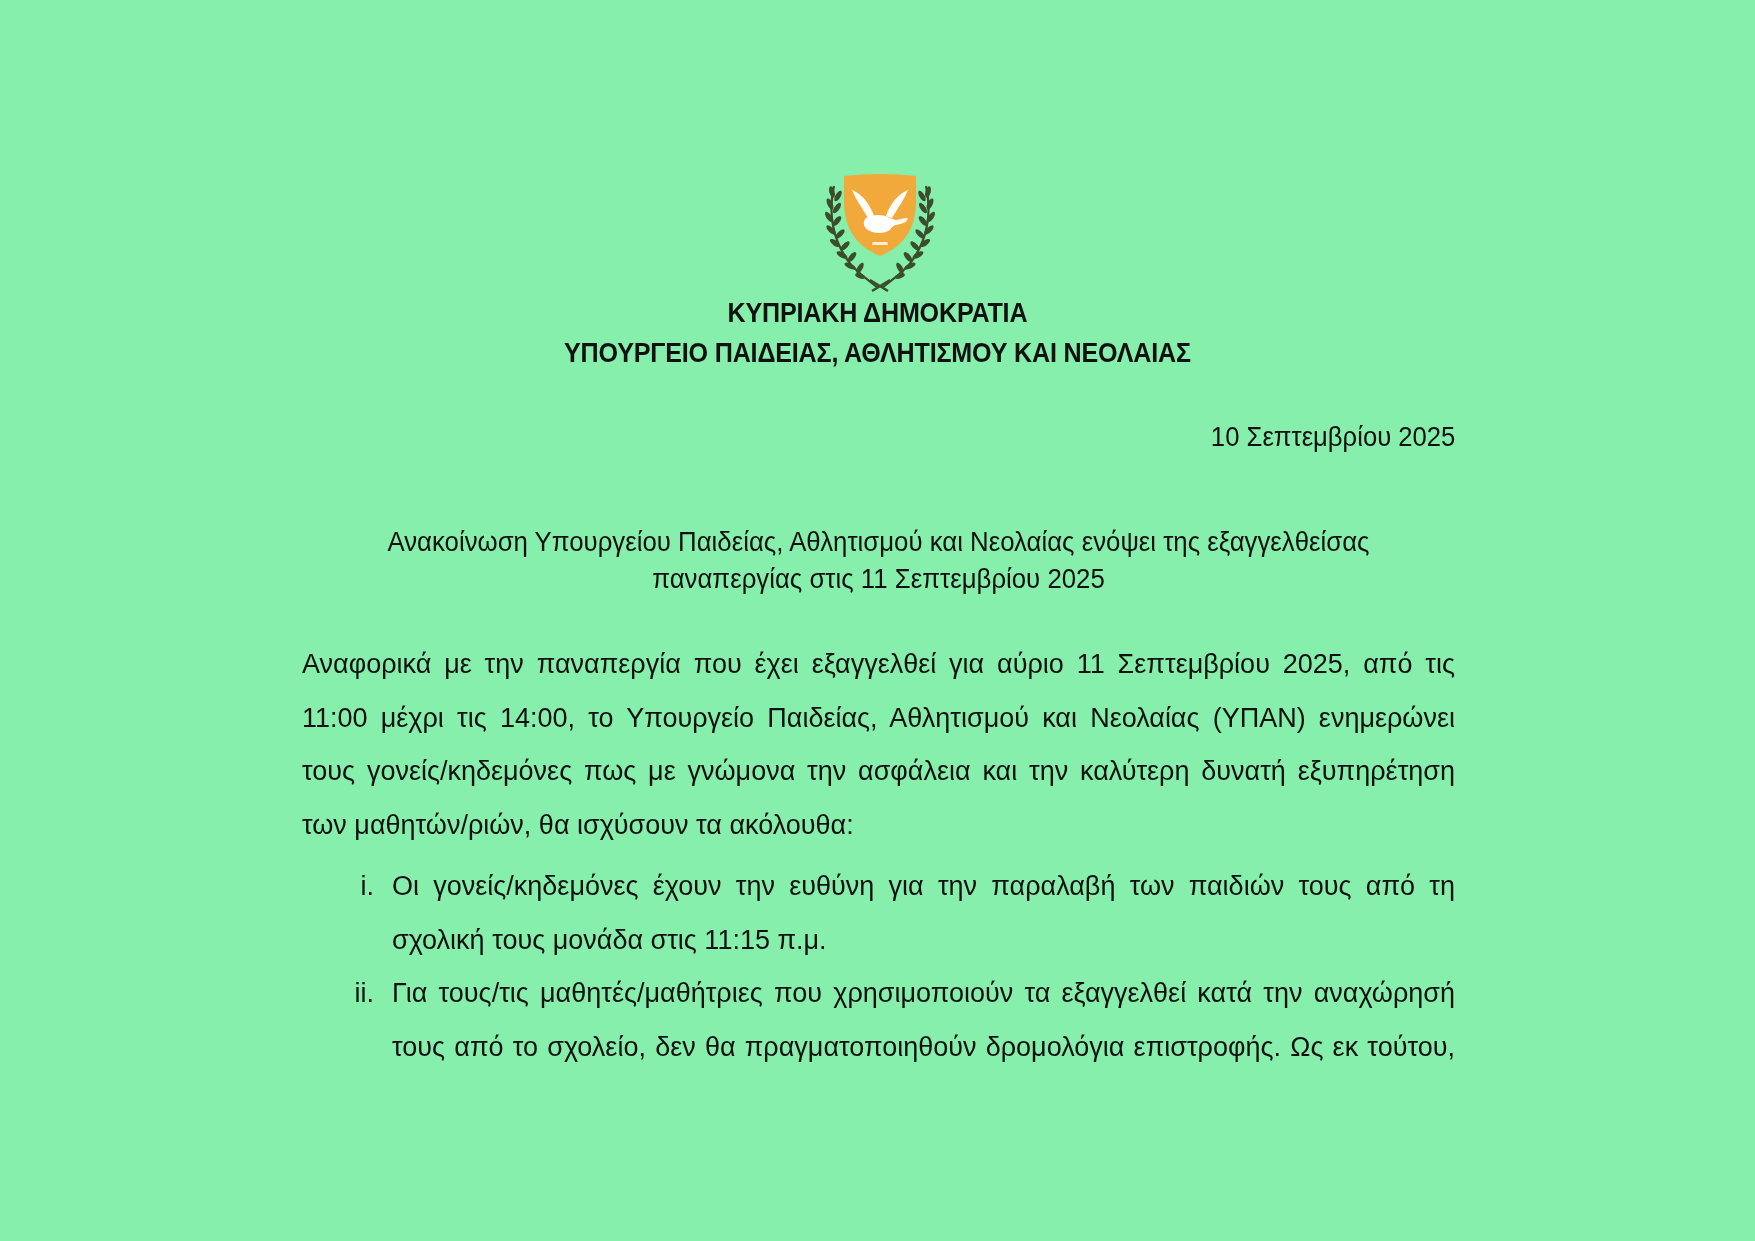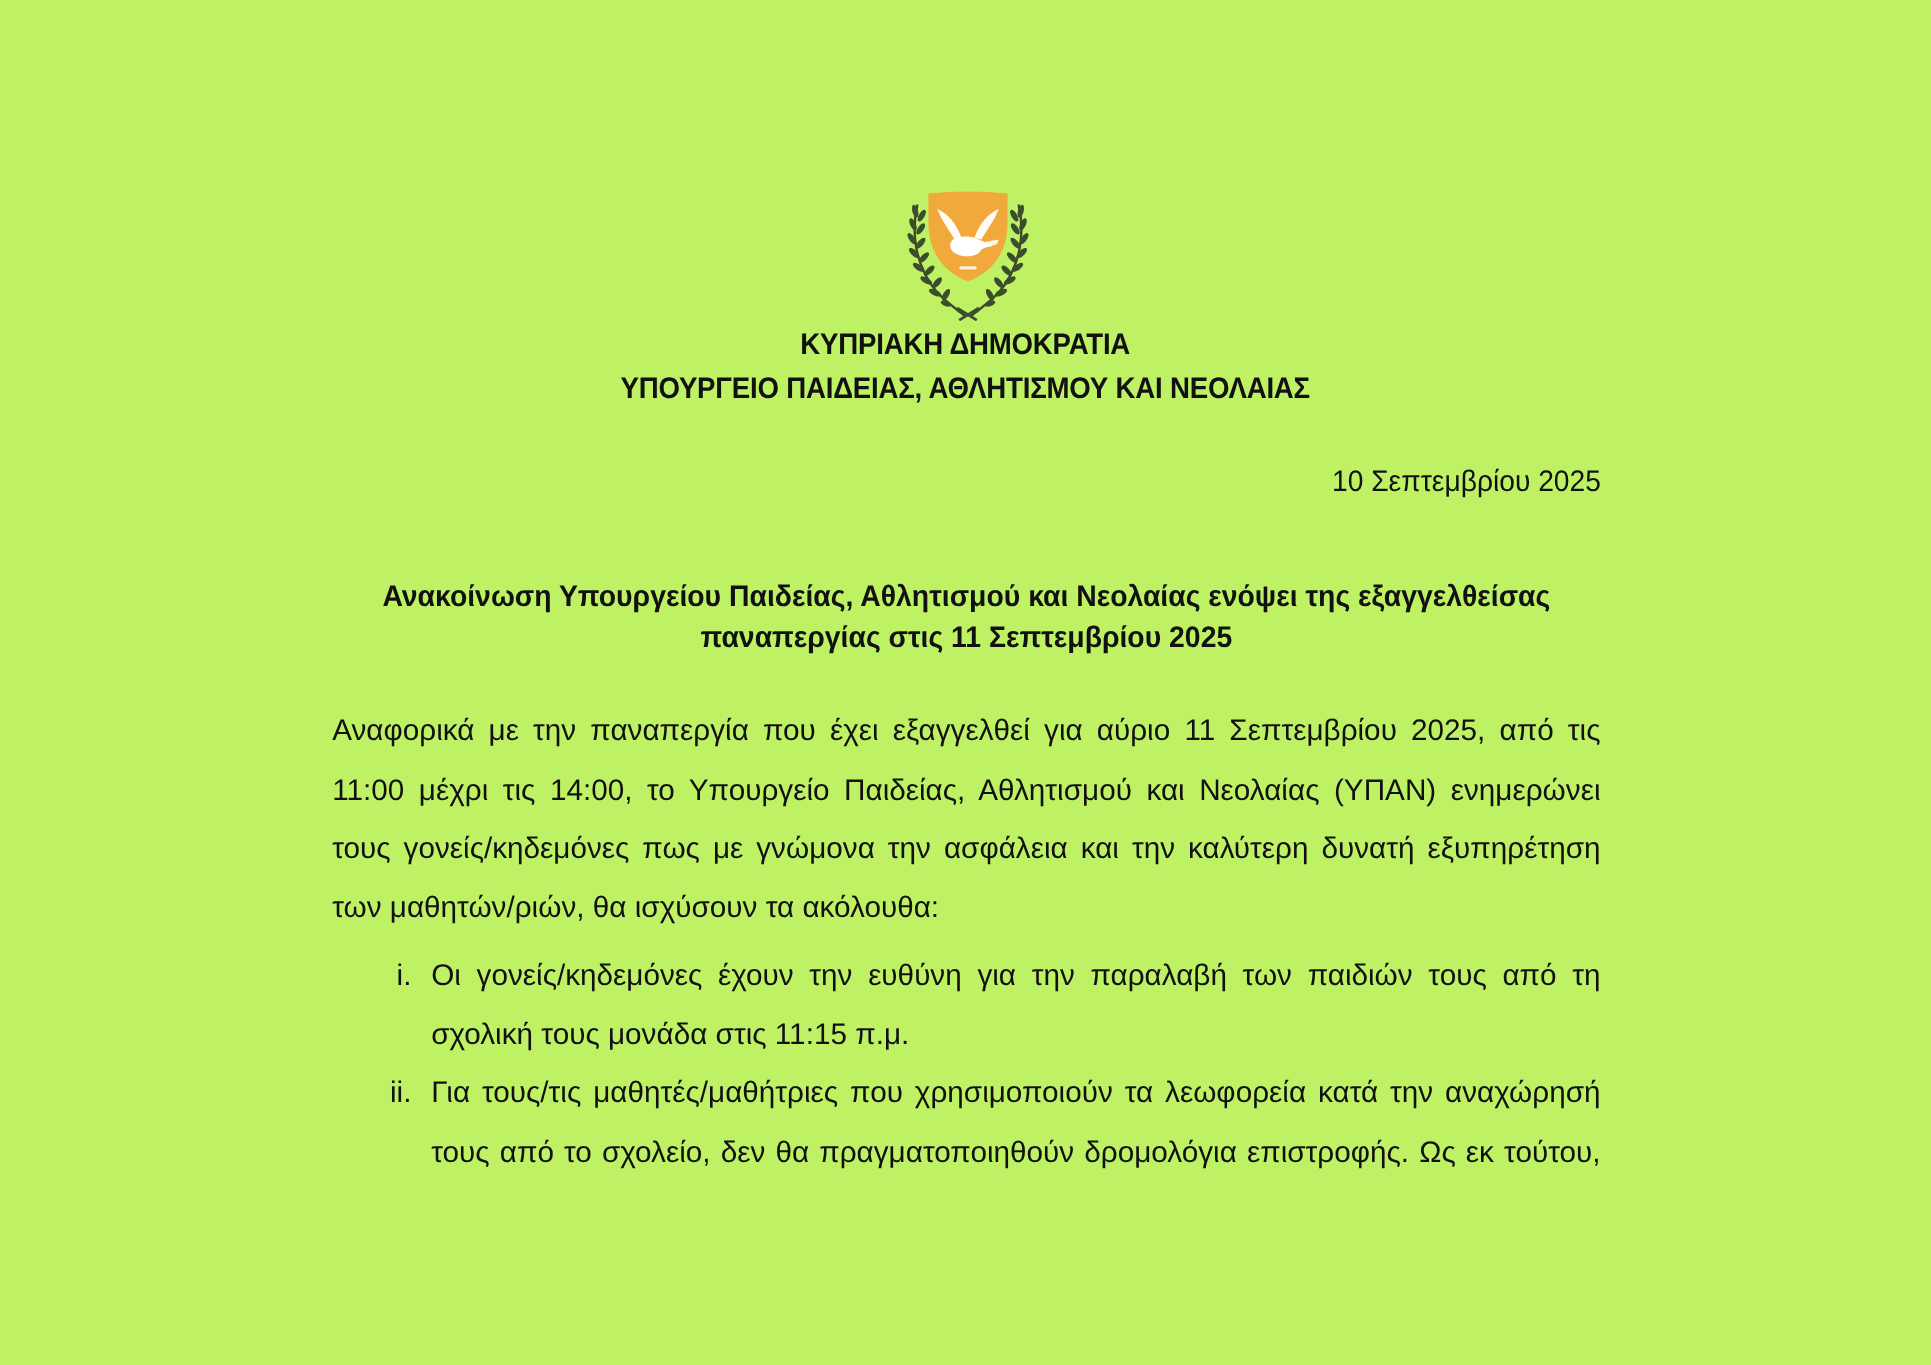--- a/index.html
+++ b/index.html
@@ -12,21 +12,21 @@
       height: 1241px;
       position: relative;
       overflow: hidden;
       font-family: "Liberation Sans", sans-serif;
       color: #111111;
     }
     .page {
       position: absolute;
       left: 0; top: 0;
       width: 1755px; height: 1241px;
-      background: #bef264;
+      background: #86efac;
     }
     .emblem {
       position: absolute;
       left: 818px;
       top: 172px;
       width: 124px;
       height: 120px;
     }
     .header-line {
       position: absolute;
@@ -49,21 +49,21 @@
       font-size: 27px;
       white-space: nowrap;
       transform: scaleX(0.95);
       transform-origin: right top;
     }
     .title {
       position: absolute;
       left: 302px;
       width: 1153px;
       top: 524px;
-      font-weight: bold;
+      font-weight: normal;
       font-size: 27px;
       line-height: 37px;
       text-align: center;
     }
     .title .t-line { display: block; white-space: nowrap; transform: scaleX(0.955); transform-origin: center; }
     .body-para {
       position: absolute;
       left: 302px;
       width: 1153px;
       top: 638px;
@@ -184,19 +184,19 @@
     <div class="list-item">
       <span class="list-marker">i.</span>
       <div class="list-text">
         <span class="jline">Οι γονείς/κηδεμόνες έχουν την ευθύνη για την παραλαβή των παιδιών τους από τη</span>
         <span class="jline last">σχολική τους μονάδα στις 11:15 π.μ.</span>
       </div>
     </div>
     <div class="list-item">
       <span class="list-marker">ii.</span>
       <div class="list-text">
-        <span class="jline">Για τους/τις μαθητές/μαθήτριες που χρησιμοποιούν τα λεωφορεία κατά την αναχώρησή</span>
+        <span class="jline">Για τους/τις μαθητές/μαθήτριες που χρησιμοποιούν τα εξαγγελθεί κατά την αναχώρησή</span>
         <span class="jline">τους από το σχολείο, δεν θα πραγματοποιηθούν δρομολόγια επιστροφής. Ως εκ τούτου,</span>
       </div>
     </div>
   </div>
 
 </div>
 
 </body></html>

